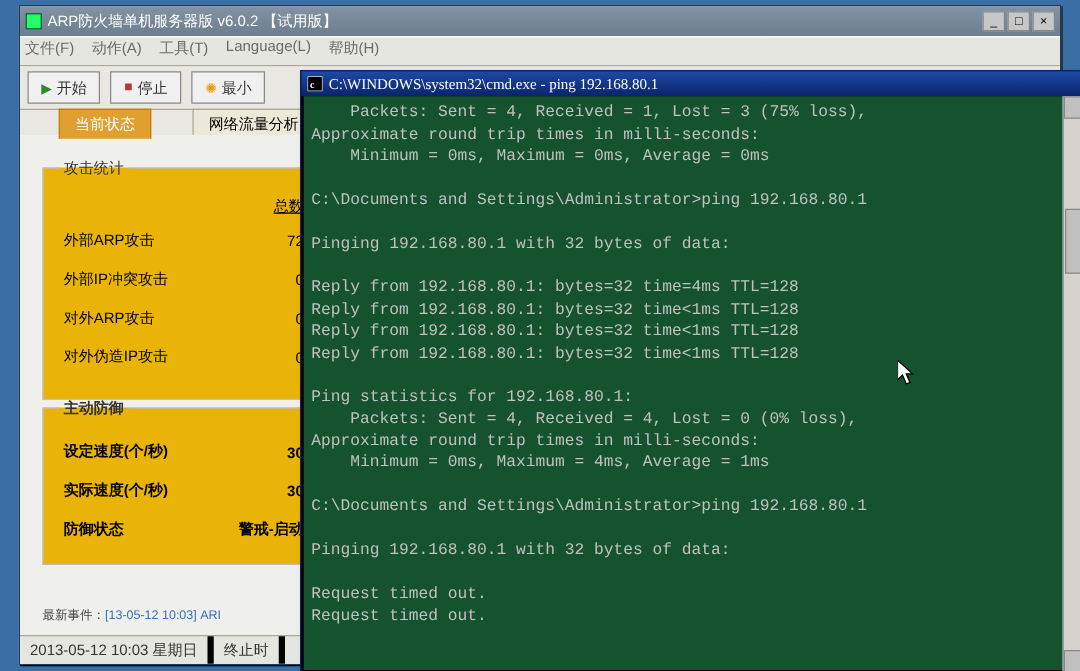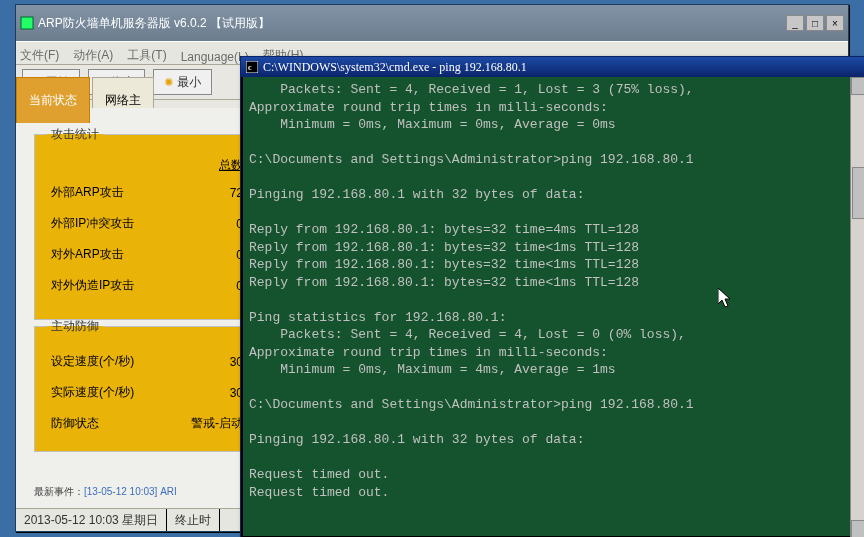--- a/index.html
+++ b/index.html
@@ -17,63 +17,63 @@
     position: absolute;
     left: 15px;
     top: 4px;
     width: 832px;
     height: 526px;
     background: #d6d3ce;
     border: 1px solid #1b3d5c;
     box-shadow: 1px 1px 0 #000;
   }
   .titlebar {
-    height: 36px;
+    height: 24px;
     background: linear-gradient(#8193a5,#6c7d8e);
     display: flex;
     align-items: center;
     padding: 0 4px;
     color: #fff;
     font-size: 12px;
   }
   .titlebar .tb-icon {
     width: 14px; height: 14px; margin-right: 4px;
     display:inline-flex;align-items:center;justify-content:center;
   }
   .titlebar .tb-title { flex:1; white-space:nowrap; overflow:hidden; }
   .winbtns { display:flex; gap:2px; }
   .winbtn {
     width:16px;height:14px;background:#c7c7c7;border:1px solid #888;
     display:flex;align-items:center;justify-content:center;
     font-size:10px;color:#000;font-family:Arial;
   }
   .menubar {
     height:22px; background:#e6e6e0; border-top:1px solid #fff;
-    border-bottom:1px solid #aca899; display:flex; align-items:flex-end;
+    border-bottom:1px solid #aca899; display:flex; align-items:flex-start;
     padding:0 4px; color:#6b6b6b;
   }
   .menubar span { margin-right:14px; }
   .toolbar {
     height:34px;background:#e9e7e2;border-bottom:1px solid #aca899;
     display:flex;align-items:center;padding:0 6px;gap:8px;
   }
   .tbtn {
     height:24px;padding:0 10px;border:1px solid #888;background:#f0f0f0;
     display:inline-flex;align-items:center;gap:4px;color:#333;
   }
   .tbtn .glyph { font-size:11px; }
   .tabs {
     display:flex;align-items:flex-end;height:22px;
     background:#e9e7e2;
     border-bottom:1px solid #aca899;
   }
   .tab {
-    padding:14px 12px;border:1px solid #aca899;border-bottom:none;
+    padding:3px 12px;border:1px solid #aca899;border-bottom:none;
     background:#ece9d8;margin-right:2px;font-size:12px;
-    position:relative;top:1px;
+    position:relative;top:1px;margin-left:31px;
   }
   .tab.active {
     background:#e0a030;color:#fff;border-color:#c97e00;z-index:2;
   }
   .body-area {
     position:absolute;left:0;right:0;top:103px;bottom:0;
     background:#efefeb;
   }
   fieldset.panel {
     position:absolute;border:1px solid #bfbfbf;background:#eab308;
@@ -86,21 +86,21 @@
   .stats-table th { font-weight:normal;text-align:right;padding:2px;}
   .defend-row td { padding:6px 2px;margin-left:21px; }
   .lastevent {
     position:absolute;left:18px;bottom:32px;color:#444;font-size:10px;
   }
   .statusbar {
     position:absolute;left:0;right:0;bottom:0;height:22px;
     background:#e6e6e0;border-top:1px solid #aca899;
     display:flex;align-items:center;font-size:12px;color:#333;
   }
-  .statusbar .cell { padding:0 8px;border-right:1px solid #000000;height:100%;display:flex;align-items:center; }
+  .statusbar .cell { padding:0 8px;border-right:5px solid #000000;height:100%;display:flex;align-items:center; }
 
   
   .cmd-window {
     position:absolute; left:240px; top:56px; right:-4px; bottom:-2px;
     background:#000; border:1px solid #0a246a;
     font-family:"Lucida Console","Courier New",monospace;
     font-size:13px; color:#c0c0c0;
     box-shadow:2px 2px 4px rgba(0,0,0,.5);
   }
   .cmd-titlebar {
@@ -161,20 +161,21 @@
       <span>停止</span>
     </div>
     <div class="tbtn">
       <span class="glyph" style="color:#e6a000;">✺</span>
       <span>最小</span>
     </div>
   </div>
 
   <div class="tabs">
     <div class="tab active">当前状态</div>
+    <div class="tab">网络流量分析</div>
     <div class="tab">网络主</div>
   </div>
 
   <div class="body-area">
 
     <fieldset class="panel" style="left:18px;top:18px;width:200px;height:170px;">
       <legend>攻击统计</legend>
       <table class="stats-table">
         <tbody>
             <tr>
@@ -194,21 +195,21 @@
               <td class="n">0</td>
             </tr>
         <tr>
               <td>对外伪造IP攻击</td>
               <td class="n">0</td>
             </tr>
       </tbody>
         </table>
     </fieldset>
 
-    <fieldset class="panel" style="left:18px;top:210px;width:200px;height:110px;">
+    <fieldset class="panel" style="left:18px;top:210px;width:200px;height:110px;font-weight:bold;">
       <legend>主动防御</legend>
       <table class="stats-table">
         <tbody>
             <tr class="defend-row">
               <td>设定速度(个/秒)</td>
               <td class="n">30</td>
             </tr>
         <tr class="defend-row">
               <td>实际速度(个/秒)</td>
               <td class="n">30</td>

